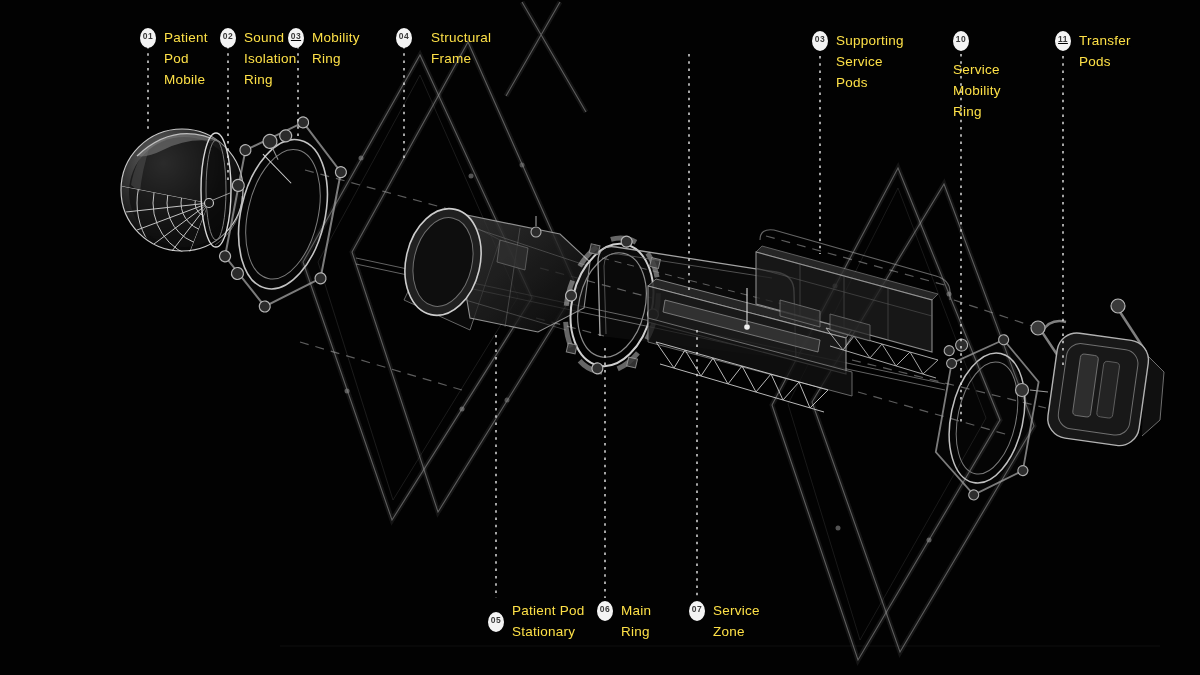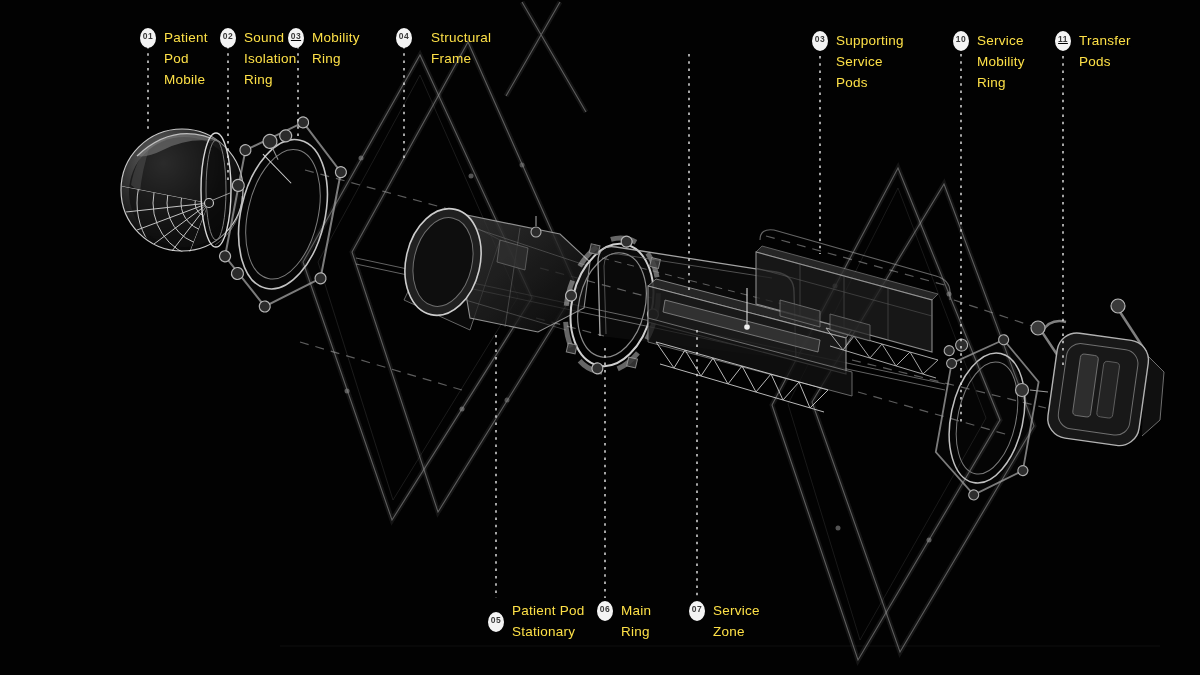--- a/index.html
+++ b/index.html
@@ -254,21 +254,21 @@
     <span class="badge">04</span>
     <div class="lbl">Structural
 Frame</div>
   </div>
   <div class="callout" style="left:812px;top:30px;">
     <span class="badge">03</span>
     <div class="lbl">Supporting
 Service
 Pods</div>
   </div>
-  <div class="callout" style="left:953px;top:30px;">
+  <div class="callout" style="left:953px;top:30px;flex-direction:column;">
     <span class="badge">10</span>
     <div class="lbl">Service
 Mobility
 Ring</div>
   </div>
   <div class="callout" style="left:1055px;top:30px;text-decoration:underline;">
     <span class="badge">11</span>
     <div class="lbl">Transfer
 Pods</div>
   </div>

